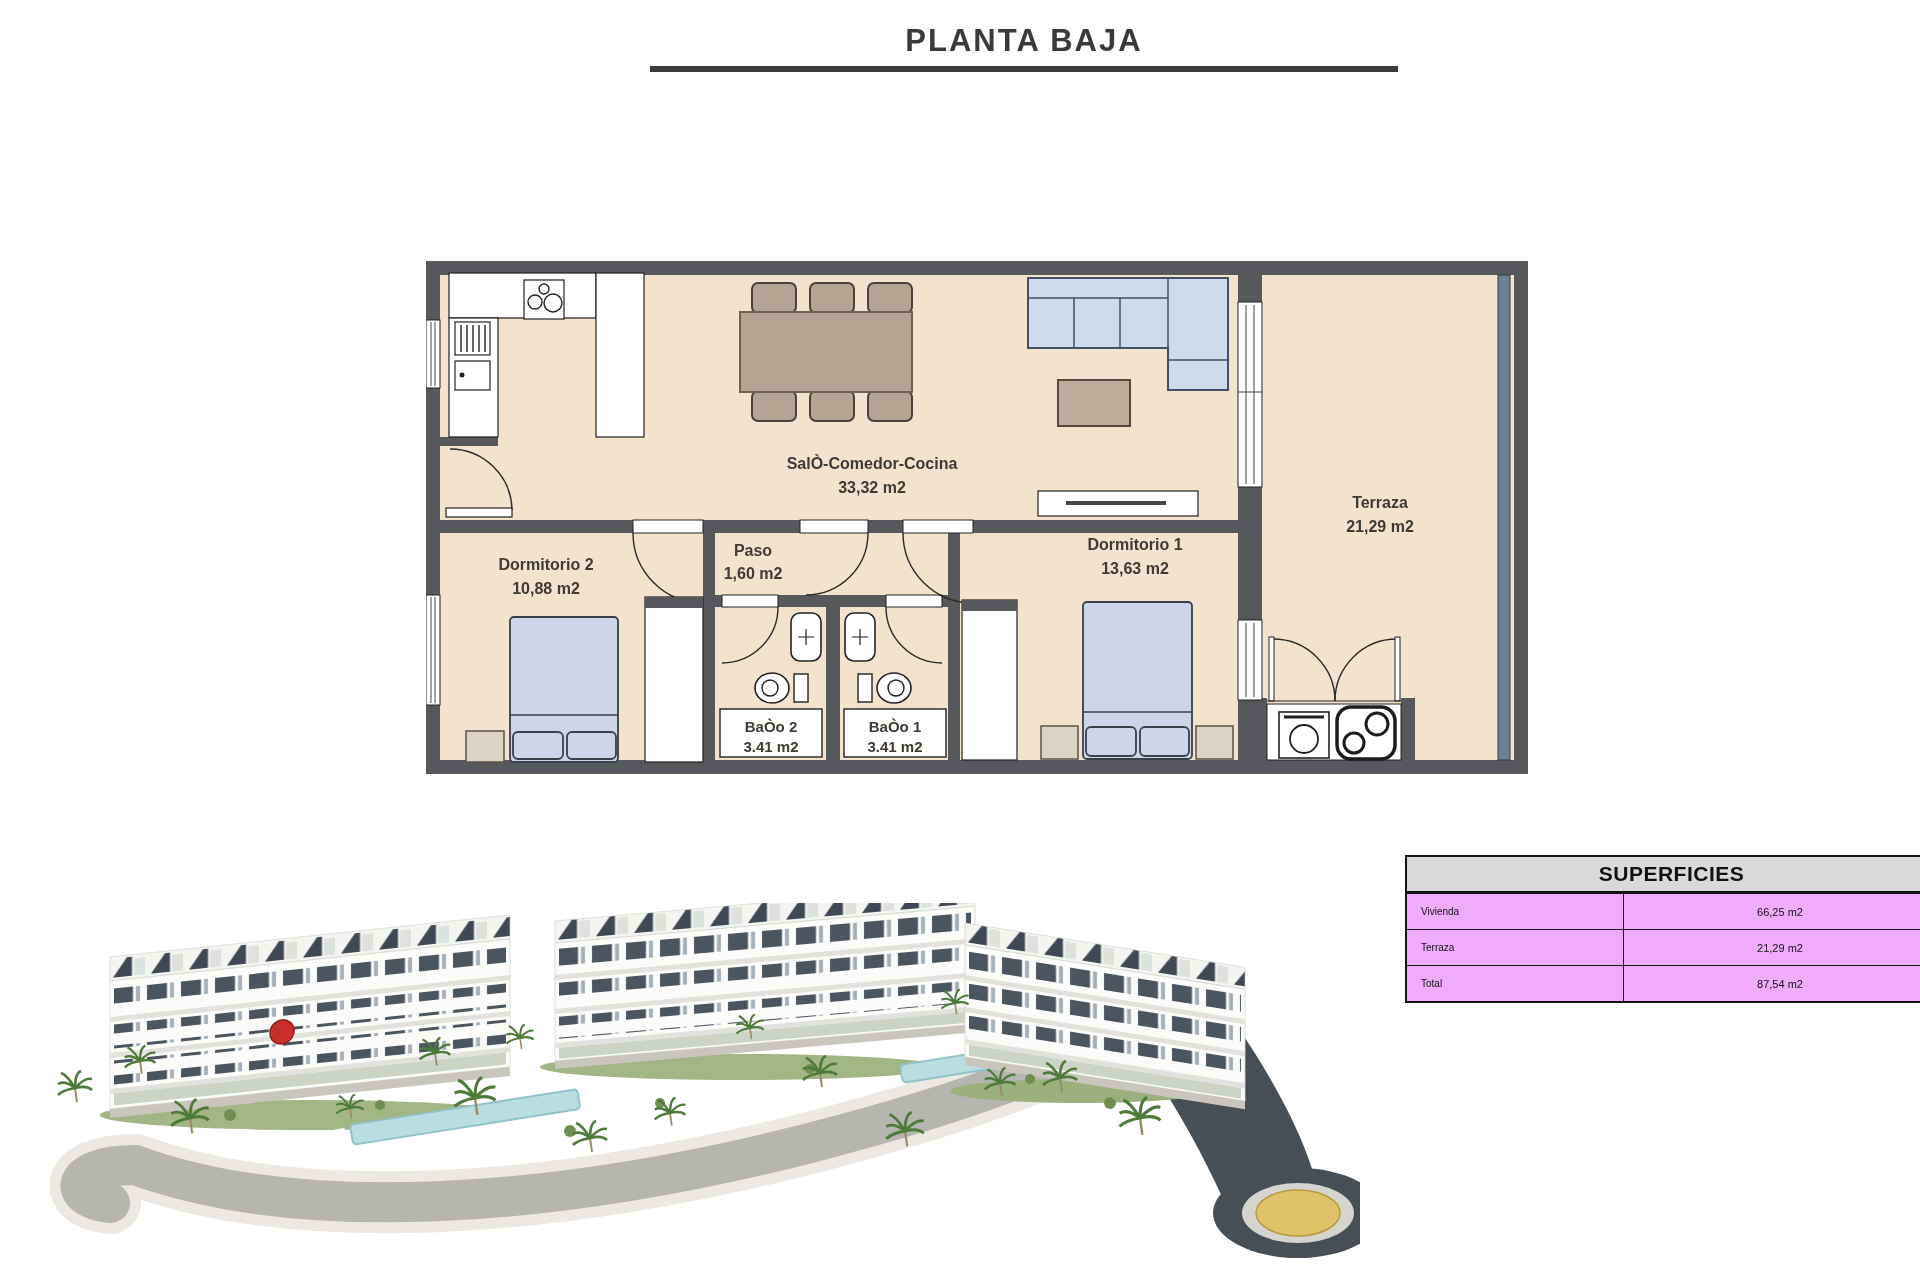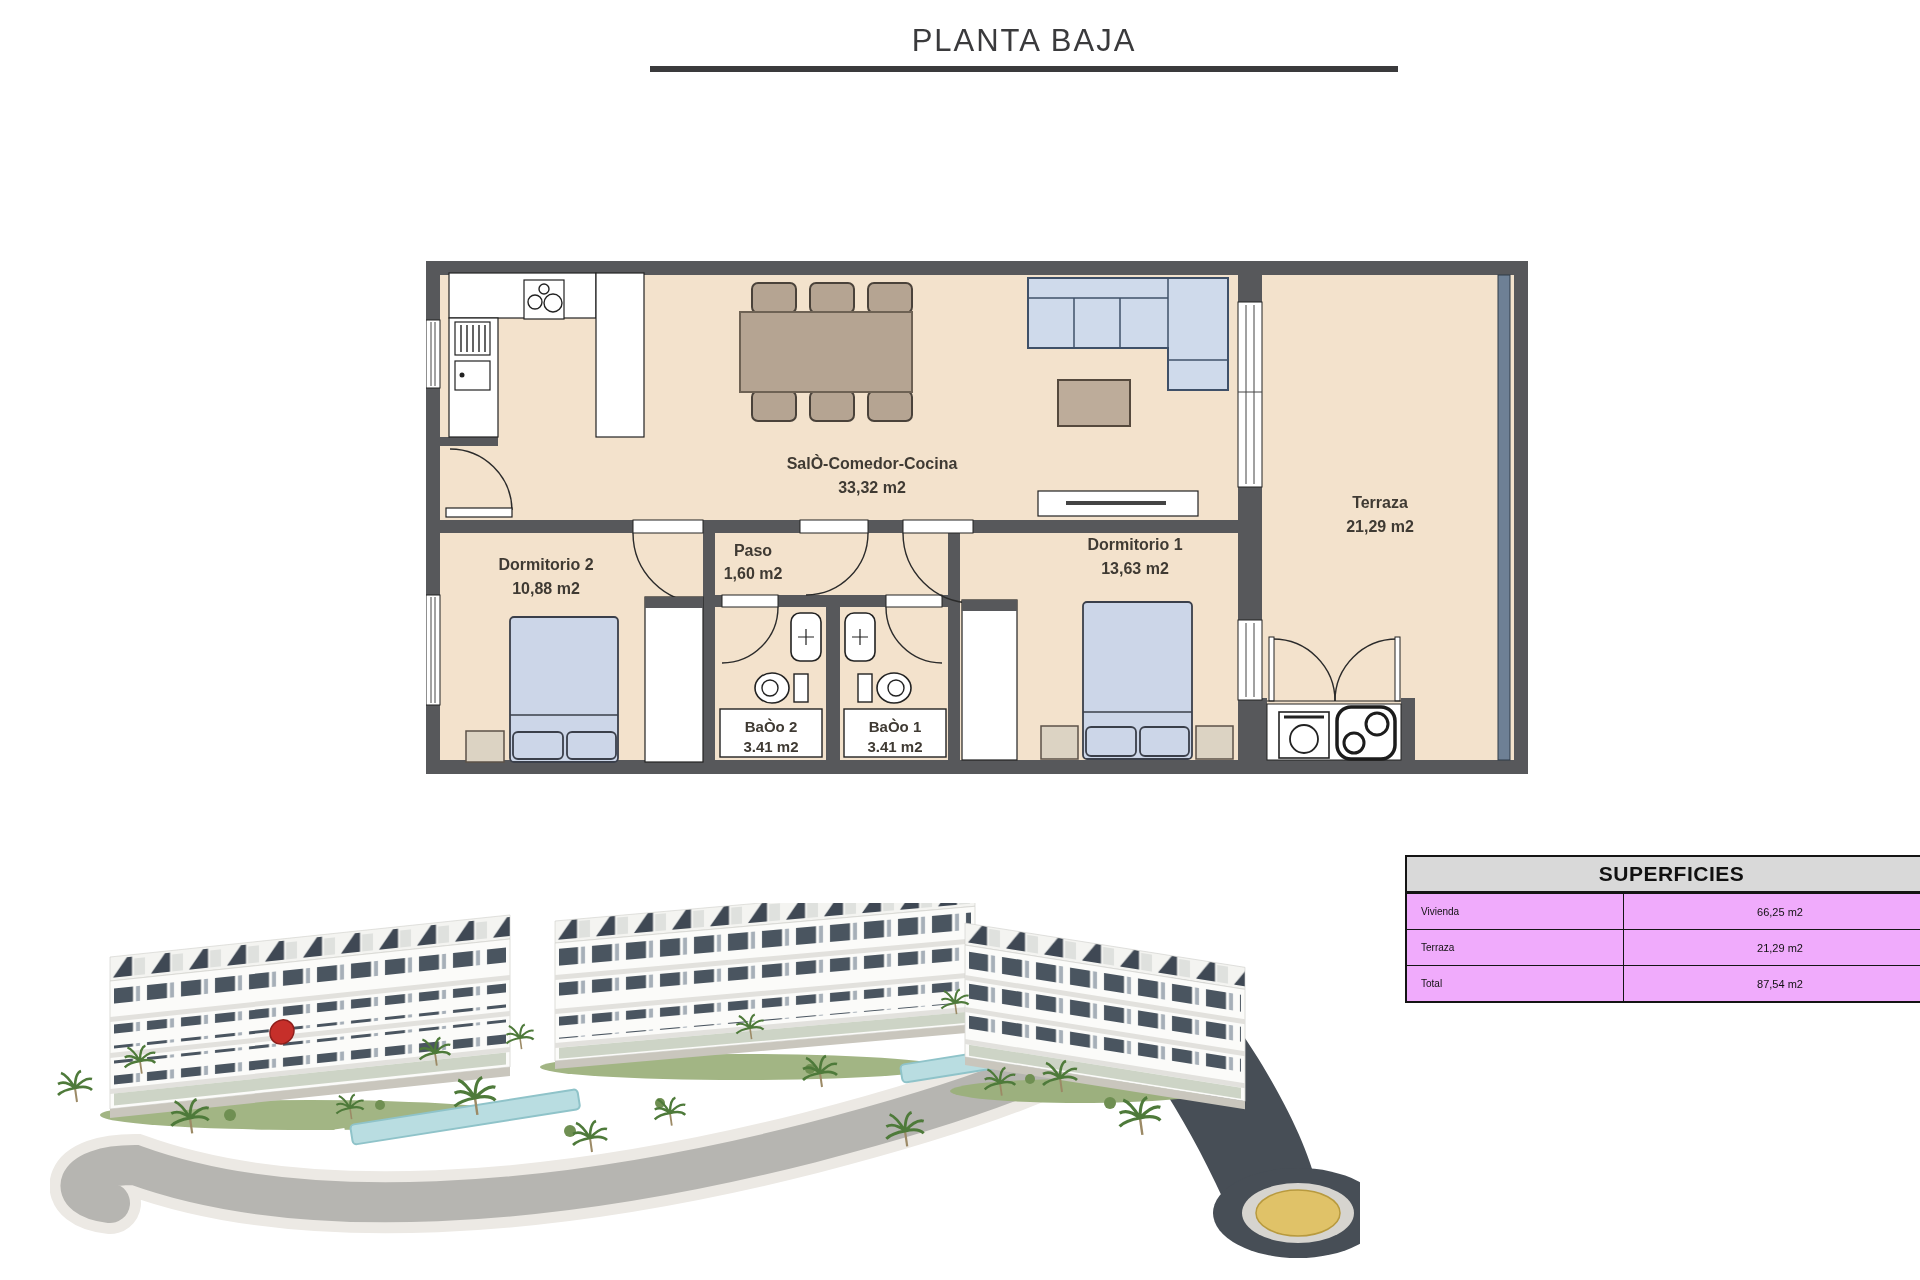--- a/index.html
+++ b/index.html
@@ -1,21 +1,21 @@
 <!DOCTYPE html>
 <html><head>
 <meta charset="utf-8">
 <style>
   html,body{margin:0;padding:0;background:#ffffff;}
   .page{position:relative;width:1920px;height:1280px;background:#ffffff;overflow:hidden;
         font-family:"Liberation Sans",sans-serif;}
 
   
   .title-wrap{position:absolute;left:650px;top:22px;width:748px;text-align:center;}
-  .title-text{font-size:31px;font-weight:400;letter-spacing:2px;color:#3a3a3c;line-height:1.25;}
+  .title-text{font-size:31px;font-weight:700;letter-spacing:2px;color:#3a3a3c;line-height:1.25;}
   .title-rule{width:100%;height:6px;background:#3a3a3c;margin-top:5px;}
 
   
   .plan-svg{position:absolute;left:426px;top:261px;}
   .render-svg{position:absolute;left:50px;top:903px;}
 
   svg text{font-family:"Liberation Sans",sans-serif;}
   .plan-label{font-size:16px;font-weight:700;fill:#3f3a33;}
   .plan-label-sm{font-size:15px;font-weight:700;fill:#3f3a33;}
 

